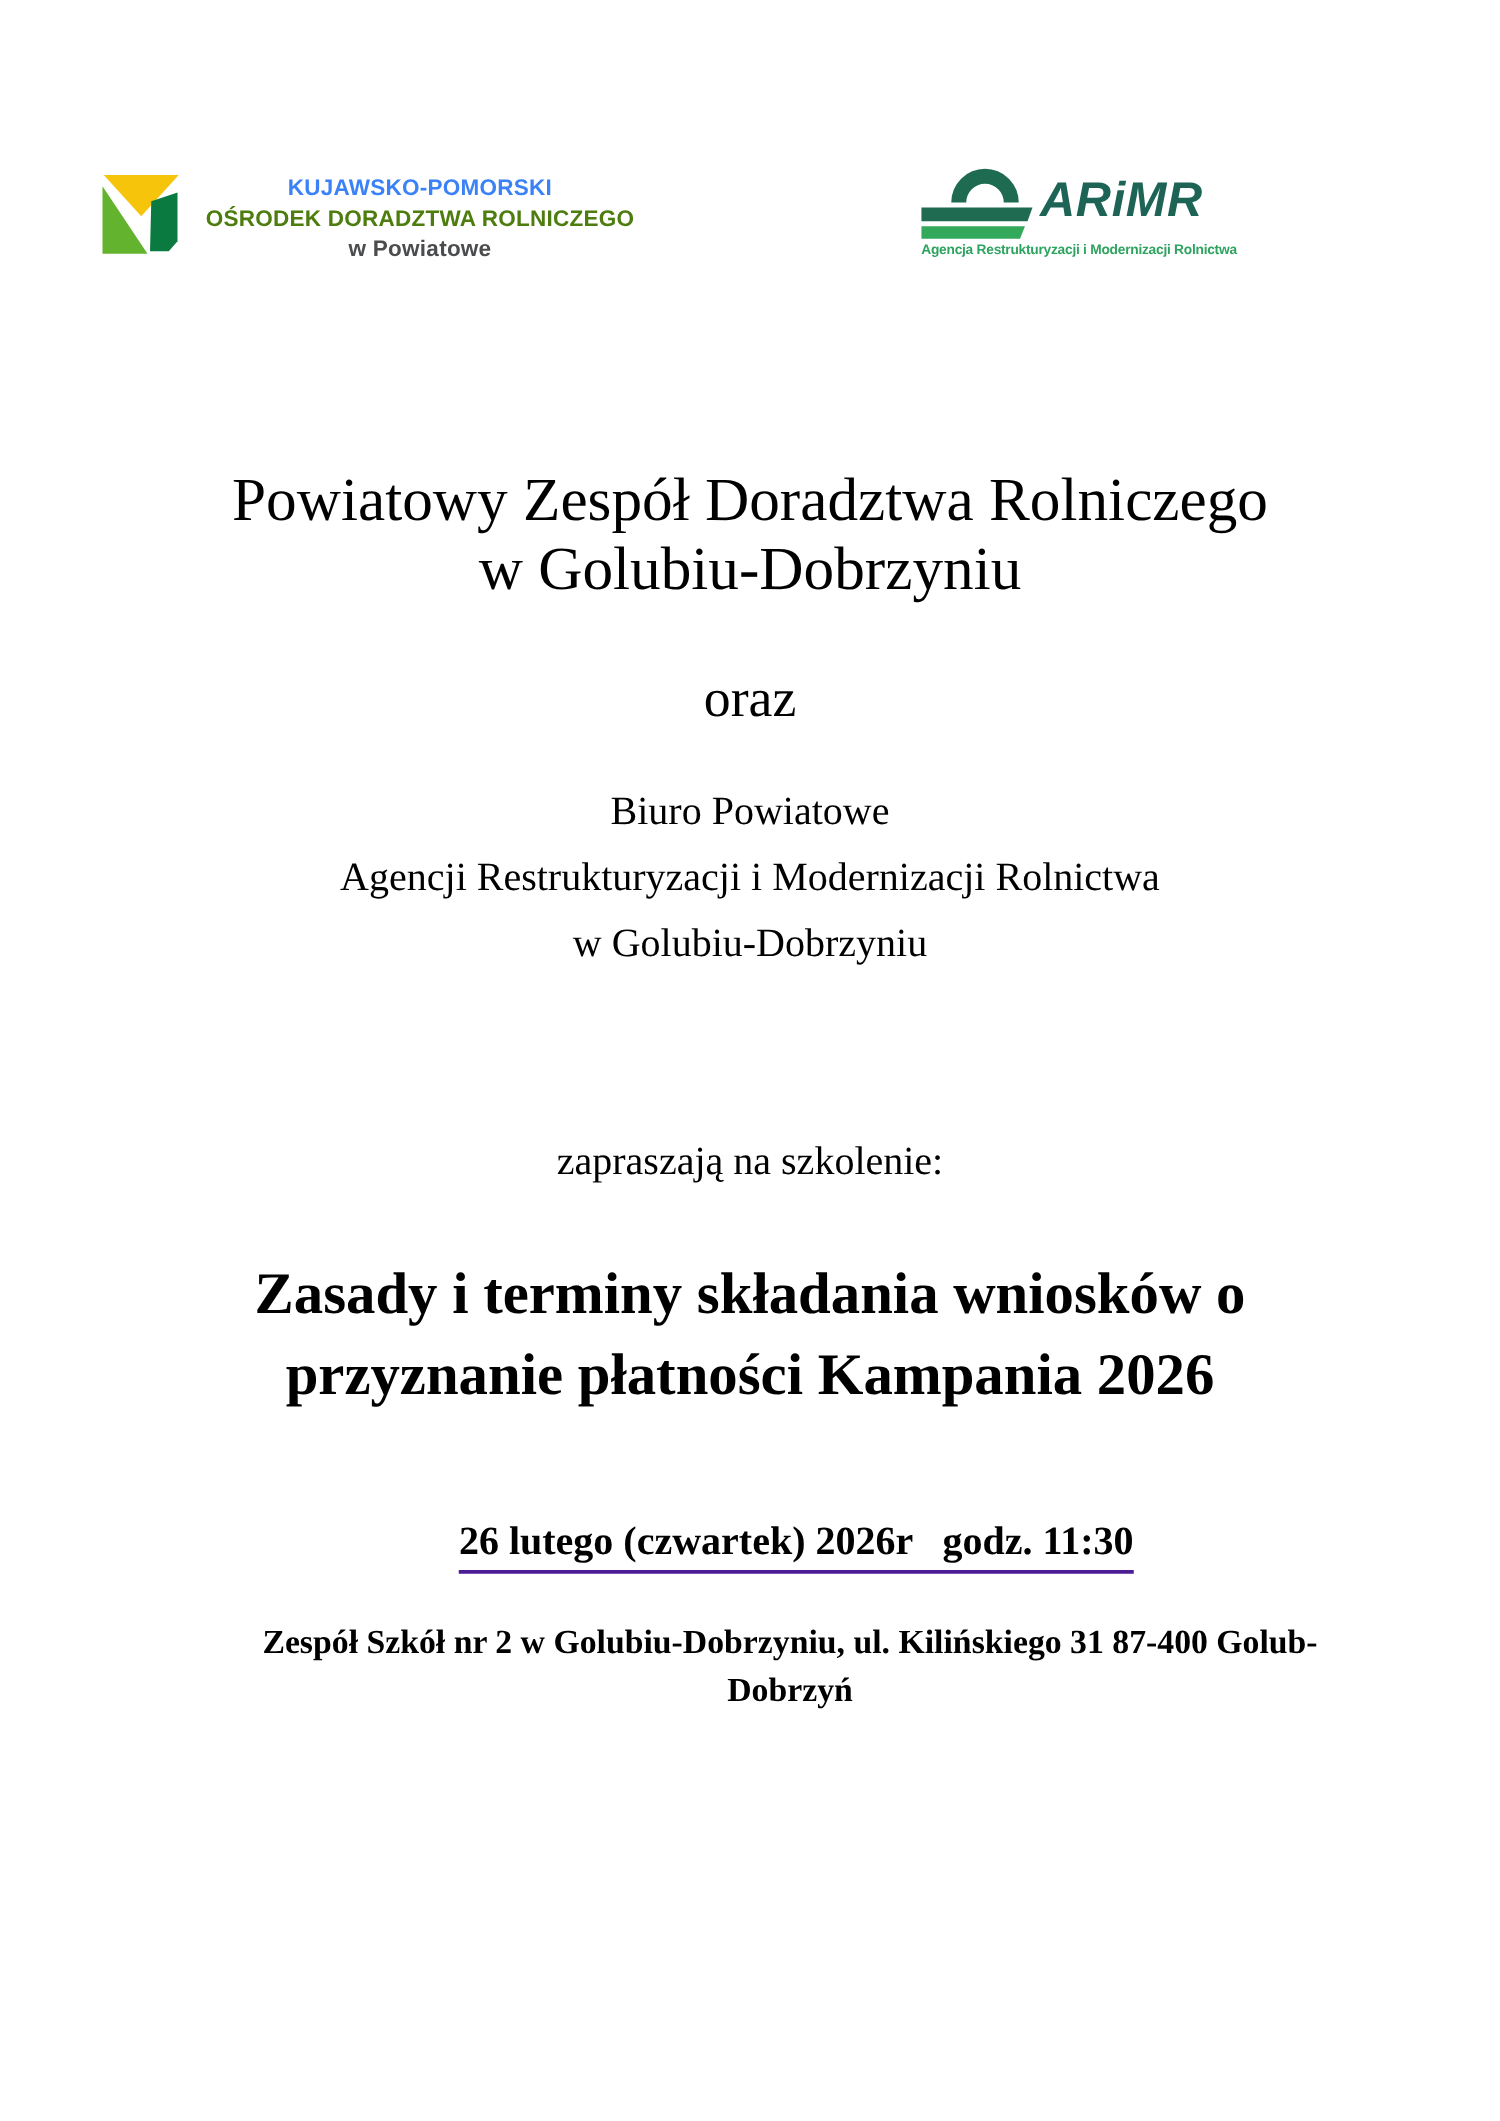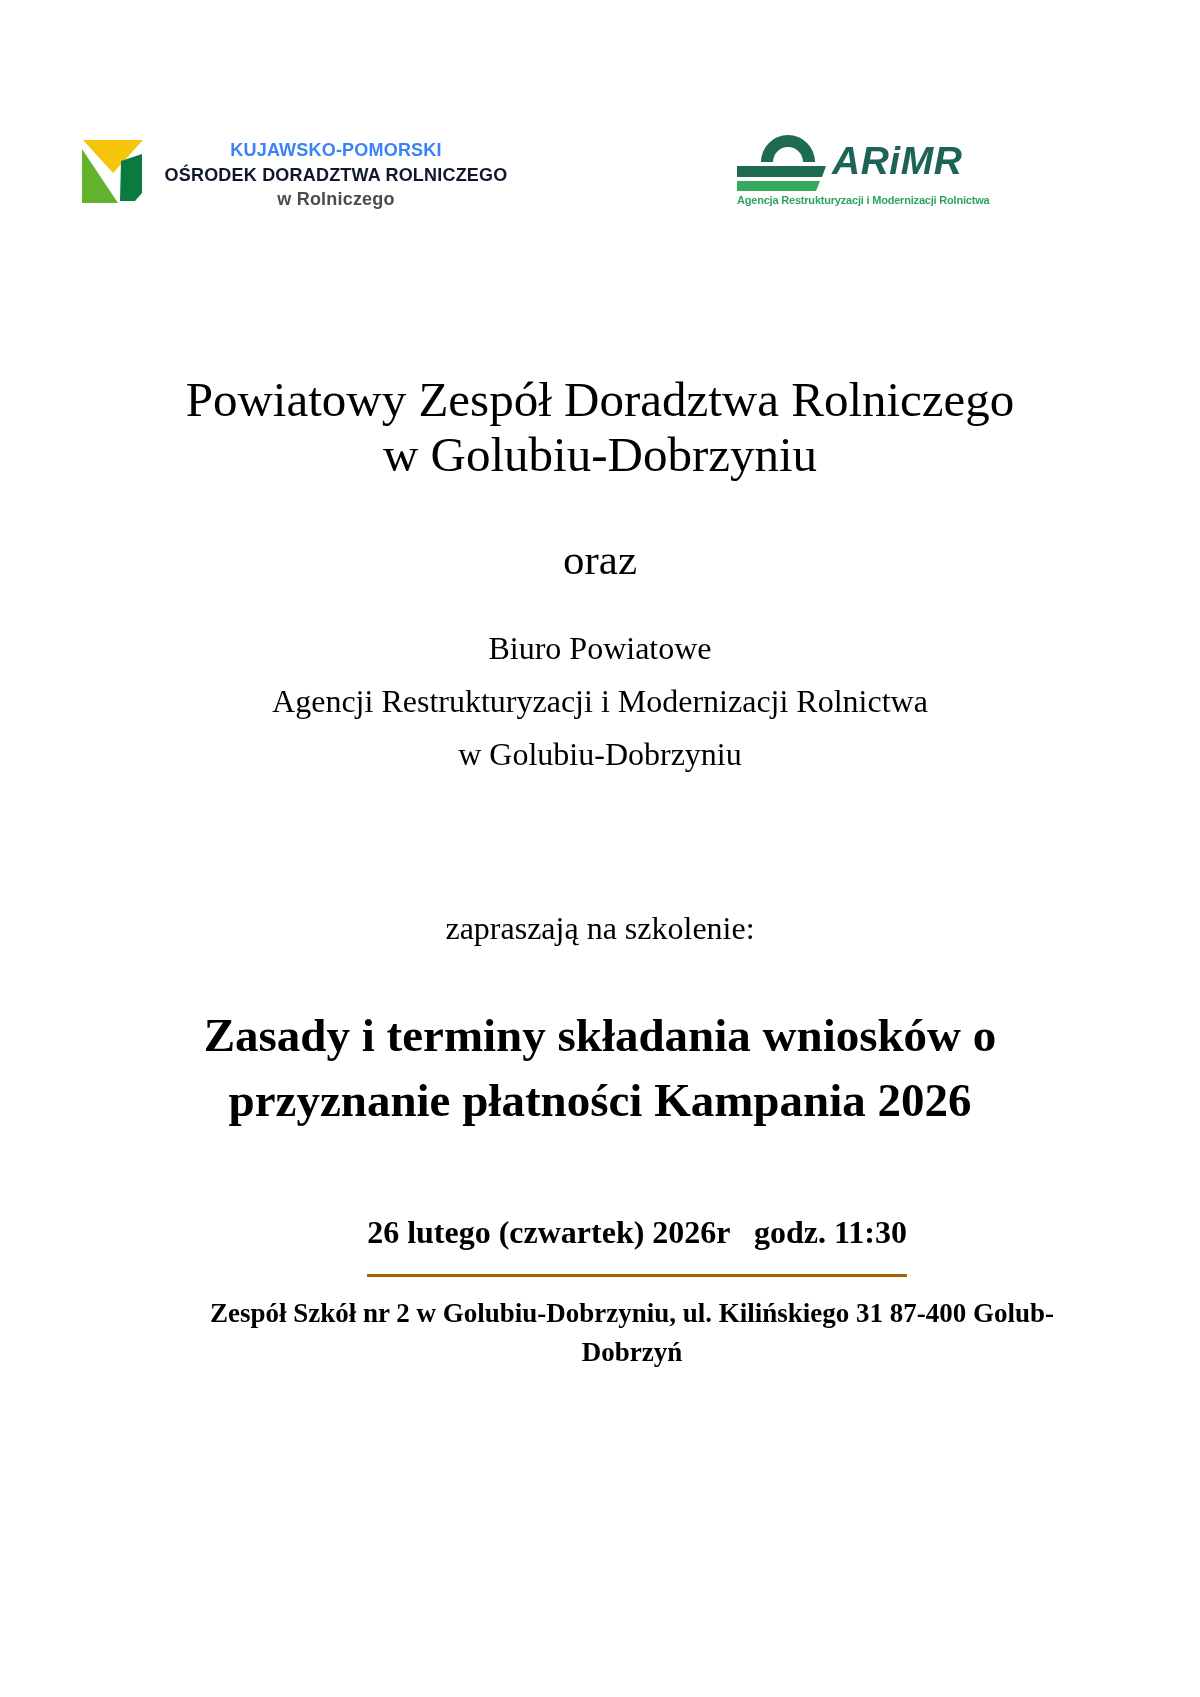--- a/index.html
+++ b/index.html
@@ -34,38 +34,38 @@
     font-weight:bold;font-size:11px;letter-spacing:-0.2px;white-space:nowrap;
   }
   
   .block{position:absolute;left:0;right:0;text-align:center;}
   .org1{top:372px;font-size:49px;line-height:55px;}
   .oraz{top:532px;font-size:43px;line-height:55px;}
   .org2{top:622px;font-size:32px;line-height:53px;}
   .invite{top:884px;font-size:32px;line-height:42px;margin-top:23px;}
   .title{top:1003px;font-size:47px;line-height:65px;font-weight:bold;}
   .date{left:74px;right:auto;width:1126px;top:1211px;font-size:32px;line-height:42px;font-weight:bold;}
-  .date .u{display:inline-block;border-bottom:3px solid #a16207;padding-bottom:21px;white-space:pre;}
+  .date .u{display:inline-block;border-bottom:3px solid #4c1d95;padding-bottom:3px;white-space:pre;}
   .venue{left:64px;right:auto;width:1136px;top:1294px;font-size:27px;line-height:39px;font-weight:bold;}
 </style>
 </head>
 <body>
 
 <div class="page">
 
   <div class="kpodr">
     <svg class="kpodr-mark" viewBox="0 0 67 70">
       <polygon points="5,4 65,4 35,37" fill="#F6C50B"></polygon>
       <polygon points="4,13 4,67 40,67" fill="#63B32E"></polygon>
       <polygon points="43,25 64,18 64,57 57,65 42,65" fill="#0A7A41"></polygon>
     </svg>
     <div class="kpodr-name">
       <div style="color:#3b82f6">KUJAWSKO-POMORSKI</div>
-      <div style="color:#0f172a">OŚRODEK DORADZTWA ROLNICZEGO</div>
-      <div style="color:#4B4C4E">w Rolniczego</div>
+      <div style="color:#4d7c0f">OŚRODEK DORADZTWA ROLNICZEGO</div>
+      <div style="color:#4B4C4E">w Powiatowe</div>
     </div>
   </div>
 
   <div class="arimr">
     <svg class="arimr-mark" viewBox="0 0 92 70">
       <path d="M 24,38 A 27,27 0 0 1 78,38 L 66,38 A 15,15 0 0 0 36,38 Z" fill="#1E6B52"></path>
       <polygon points="0,42 89,42 85,53 0,53" fill="#1E6B52"></polygon>
       <polygon points="0,57 83,57 79,67 0,67" fill="#33A95C"></polygon>
     </svg>
     <div class="arimr-word" style="color:#1E6456">ARiMR</div>

